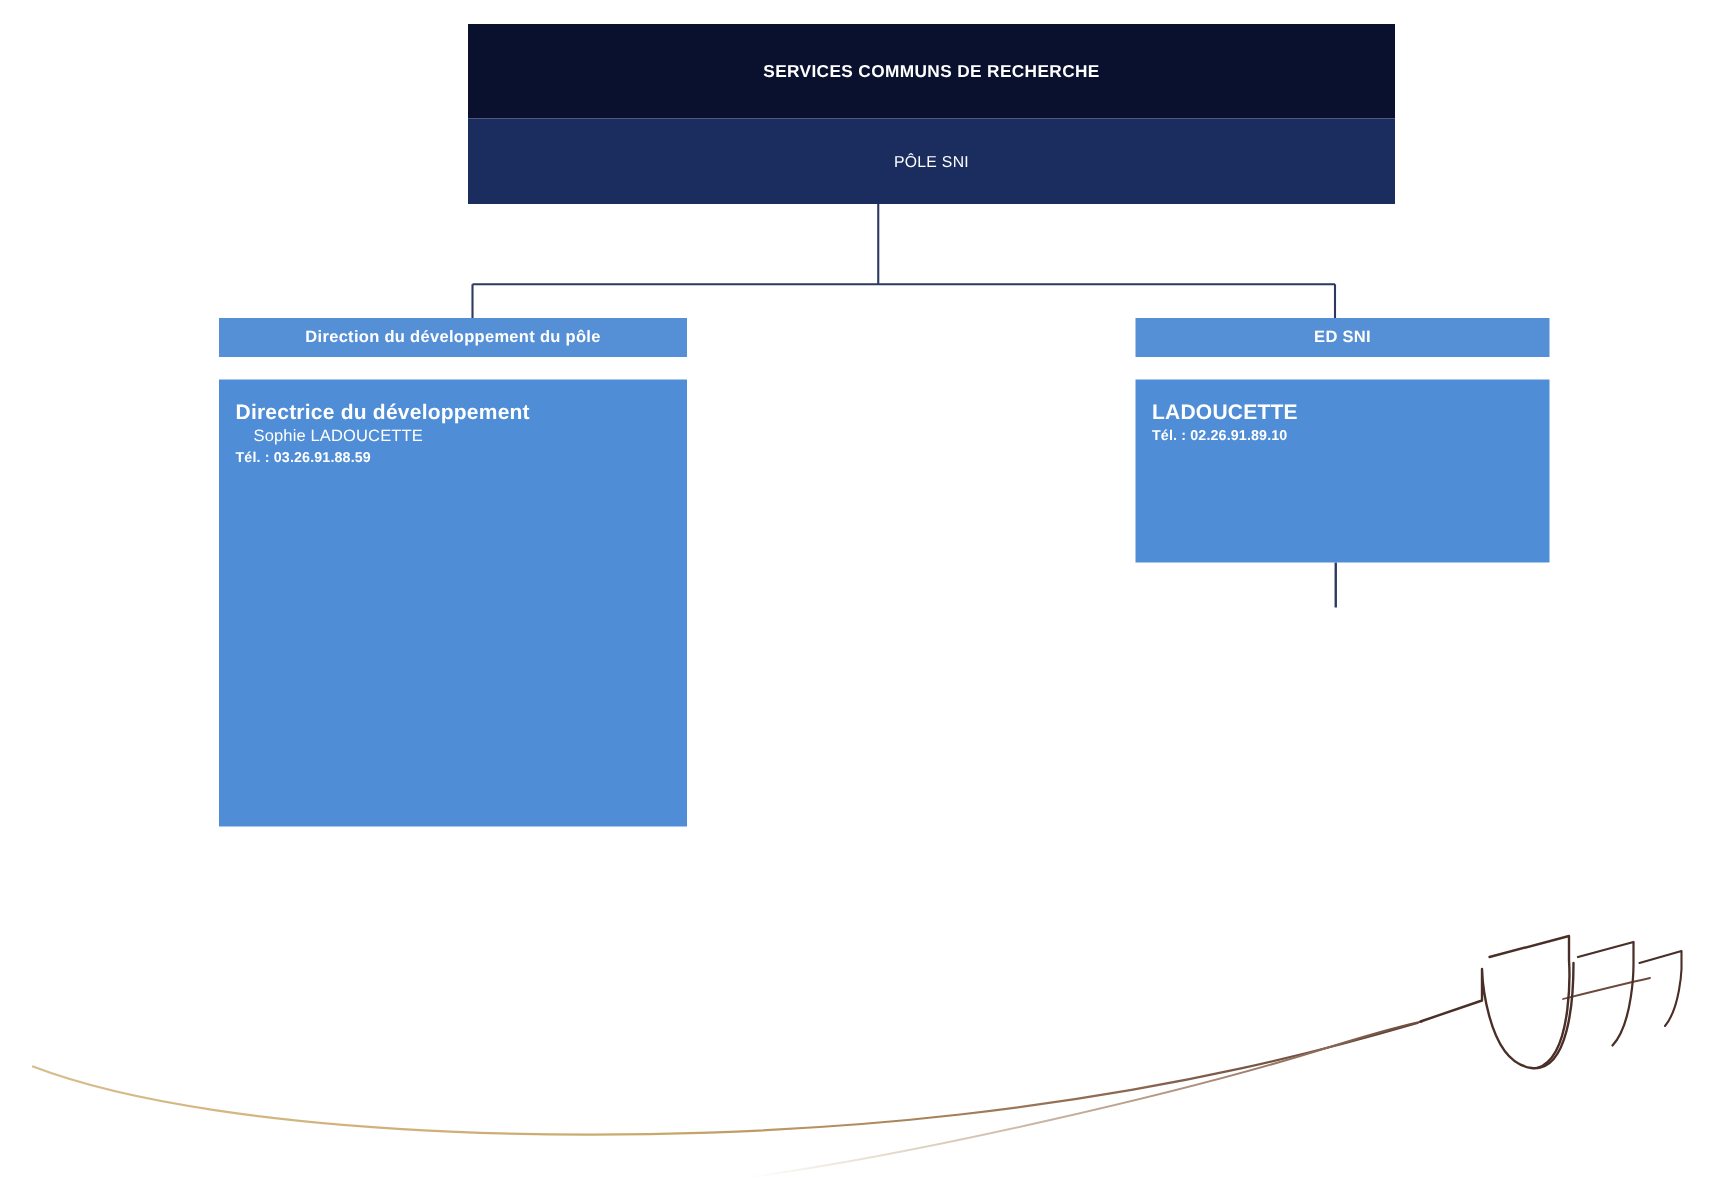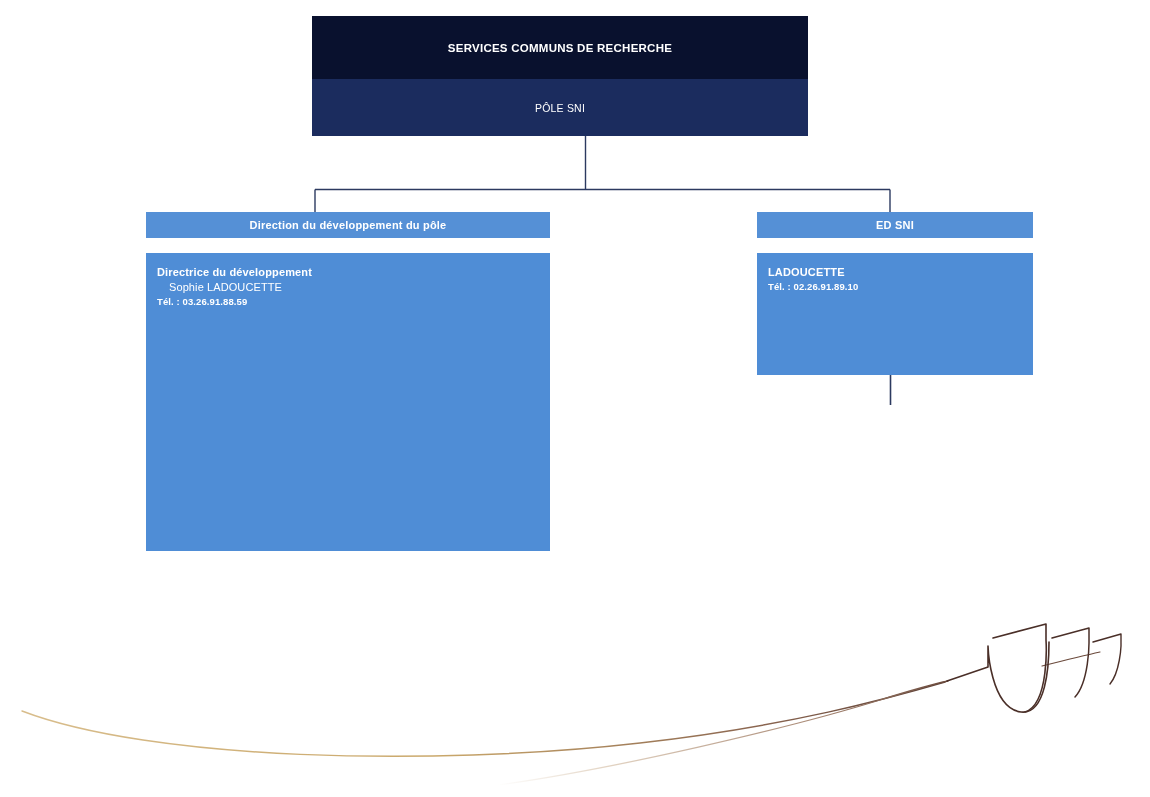--- a/index.html
+++ b/index.html
@@ -22,21 +22,21 @@
     left: 0; top: 0;
     width: 1150px;
     height: 797px;
   }
 
   
   .top-stack {
     position: absolute;
     left: 312px;
     top: 16px;
-    width: 496px;
+    width: 618px;
   }
   .band {
     box-sizing: border-box;
     width: 100%;
     display: flex;
     align-items: center;
     justify-content: center;
     text-align: center;
     color: #ffffff;
   }
@@ -84,21 +84,21 @@
   .unit-body {
     box-sizing: border-box;
     background: #4f8dd6;
     color: #ffffff;
     padding: 12px 10px 10px 11px;
   }
   .unit-body.light {
     background: #8cb2e4;
   }
   .person-role {
-    font-size: 11px;
+    font-size: 14px;
     font-weight: bold;
     line-height: 1.35;
     letter-spacing: 0.15px;
   }
   .person-name {
     font-size: 11px;
     font-weight: normal;
     line-height: 1.35;
     letter-spacing: 0.1px;
     margin-left: 12px;
@@ -107,21 +107,21 @@
     font-size: 9.5px;
     font-weight: bold;
     line-height: 1.4;
     letter-spacing: 0.1px;
   }
 
   
   #unit-dev {
     left: 146px;
     top: 212px;
-    width: 404px;
+    width: 312px;
   }
   #unit-dev .unit-body {
     height: 298px;
   }
   #unit-dev .spacer {
     height: 15px;
   }
 
   
   #unit-ed {

